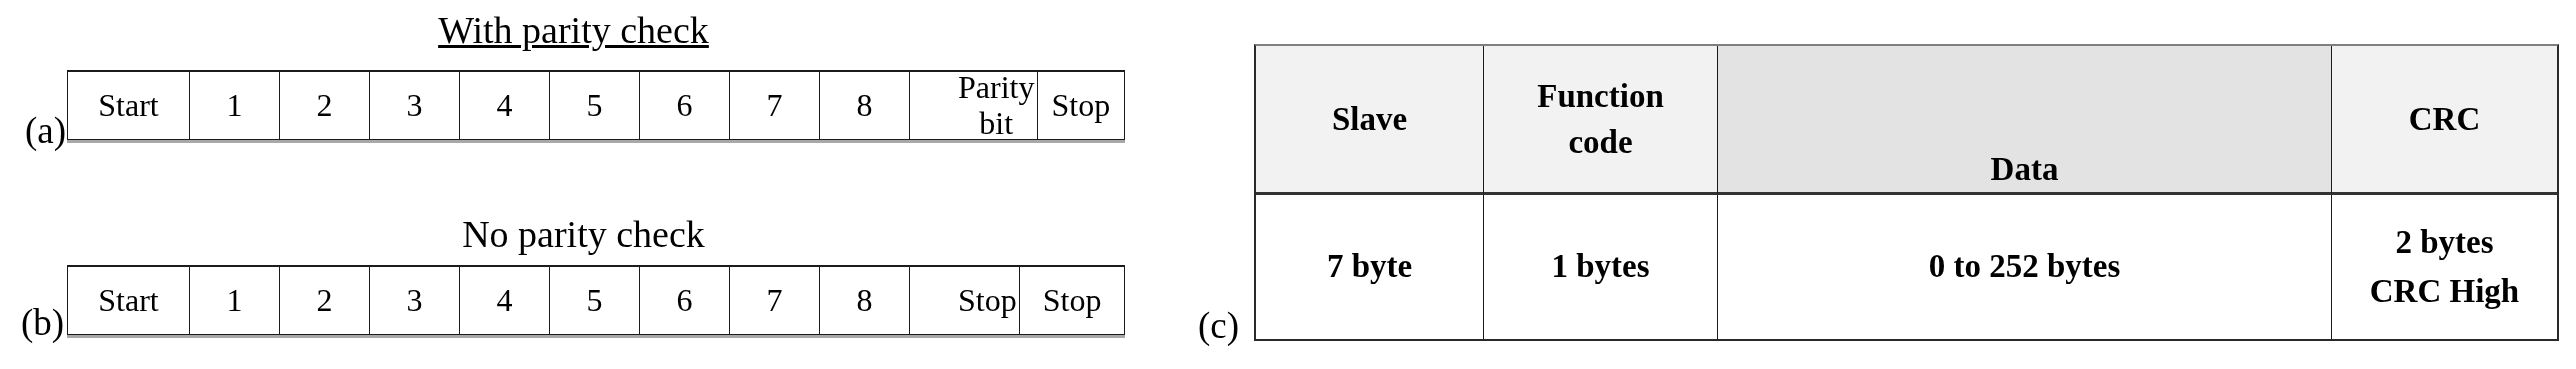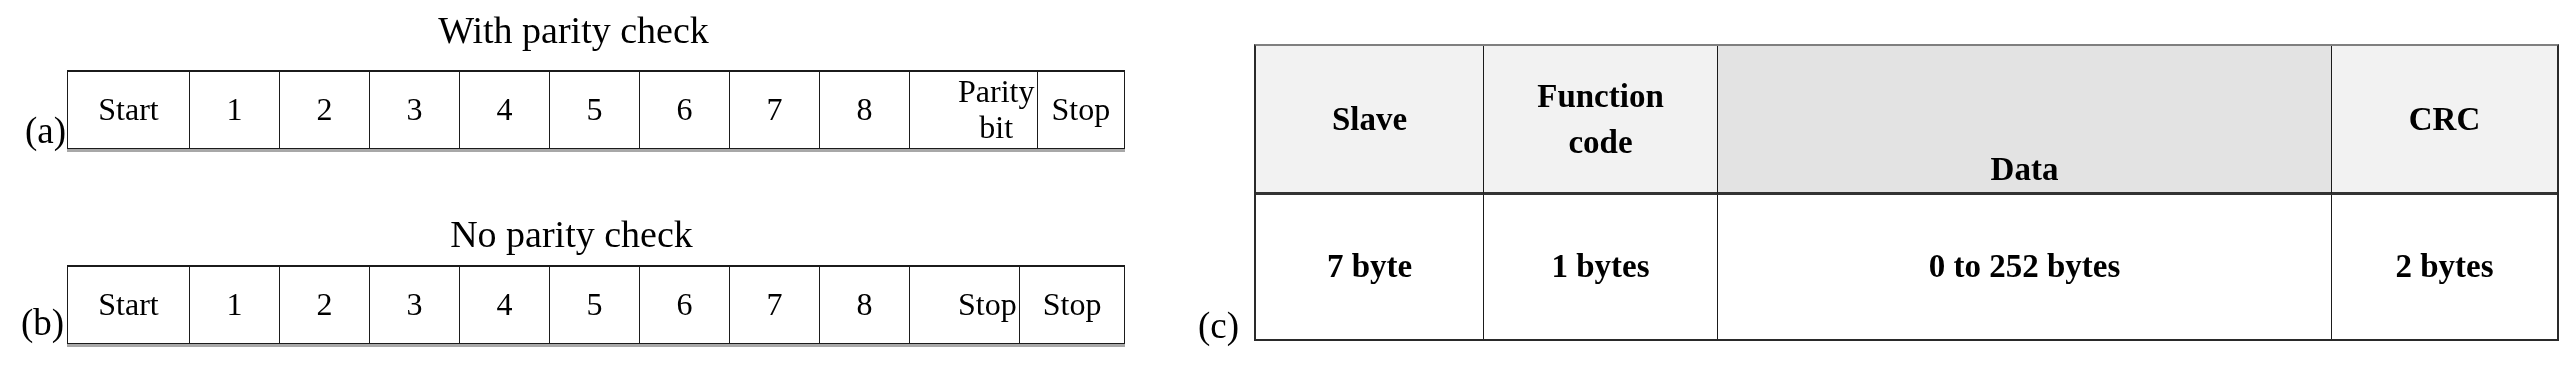--- a/index.html
+++ b/index.html
@@ -14,36 +14,36 @@
 
   
   .frame-title{
     position:absolute;
     width:827px;
     text-align:center;
     font-size:38px;
     line-height:1.1;
     white-space:nowrap;
   }
-  .title-a{left:160px;top:9.5px;}
-  .title-b{left:158px;top:214px;}
+  .title-a{left:160px;top:9.5px;text-decoration:underline;}
+  .title-b{left:170px;top:214px;}
   .panel-label{
     position:absolute;
     font-size:37px;
     line-height:1.1;
   }
   .label-a{left:25px;top:111px;}
   .label-b{left:21px;top:303px;}
   .label-c{left:1198px;top:306px;}
 
   
   .frame-row{
     position:absolute;
     left:67px;
-    width:1058px;height:79px;
+    width:1058px;height:70px;
     display:flex;
     box-sizing:border-box;
     border:1.8px solid #1b1b1b;
     border-top-width:2.4px;
     background:#fff;
     box-shadow:0 3px 0 #a8a8a8;
   }
   .row-a{top:70px;}
   .row-b{top:265px;}
   .frame-cell{
@@ -149,17 +149,18 @@
       <div>7 byte</div>
     </div>
     <div class="c-cell c-body">
       <div>1 bytes</div>
     </div>
     <div class="c-cell c-body">
       <div>0 to 252 bytes</div>
     </div>
     <div class="c-cell c-body">
       <div>2 bytes</div>
+      <div>CRC High</div>
     </div>
   </div>
 
 </div>
 
 
 </body></html>

